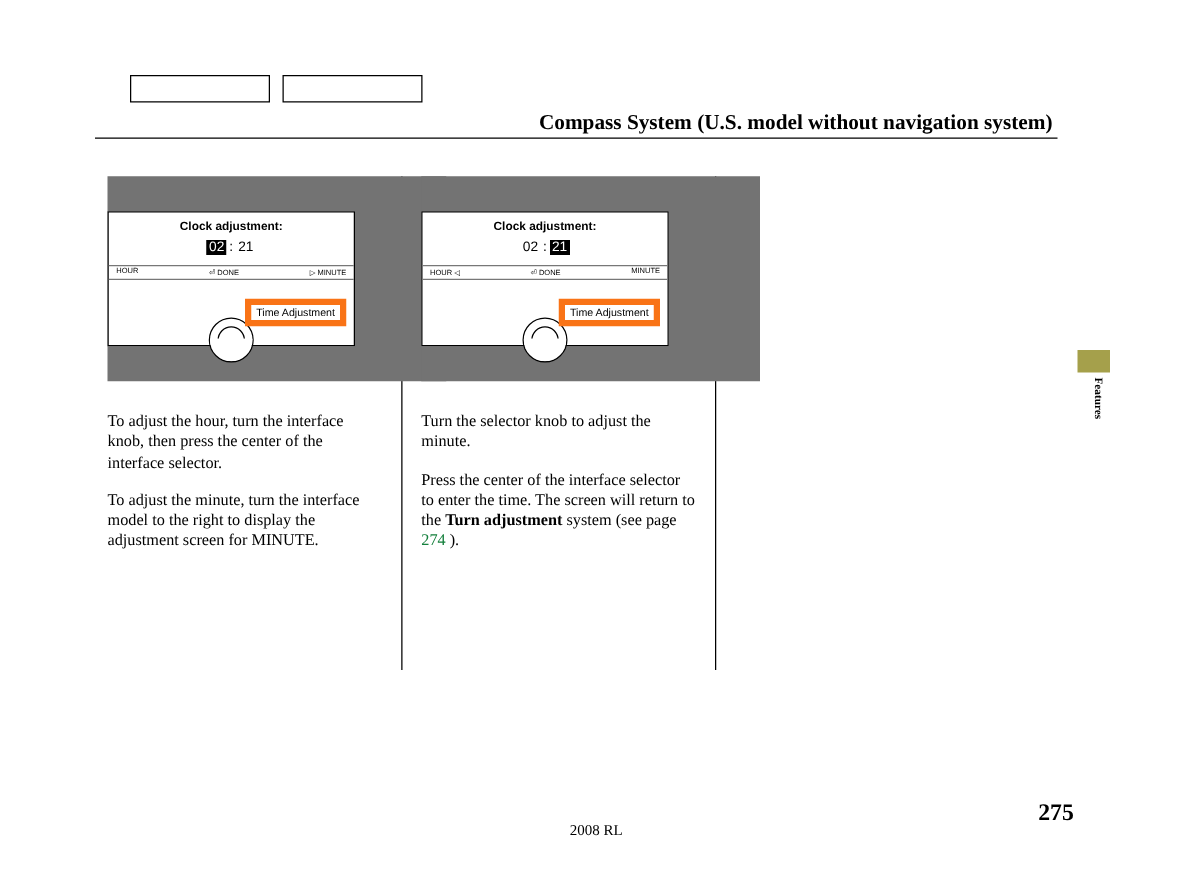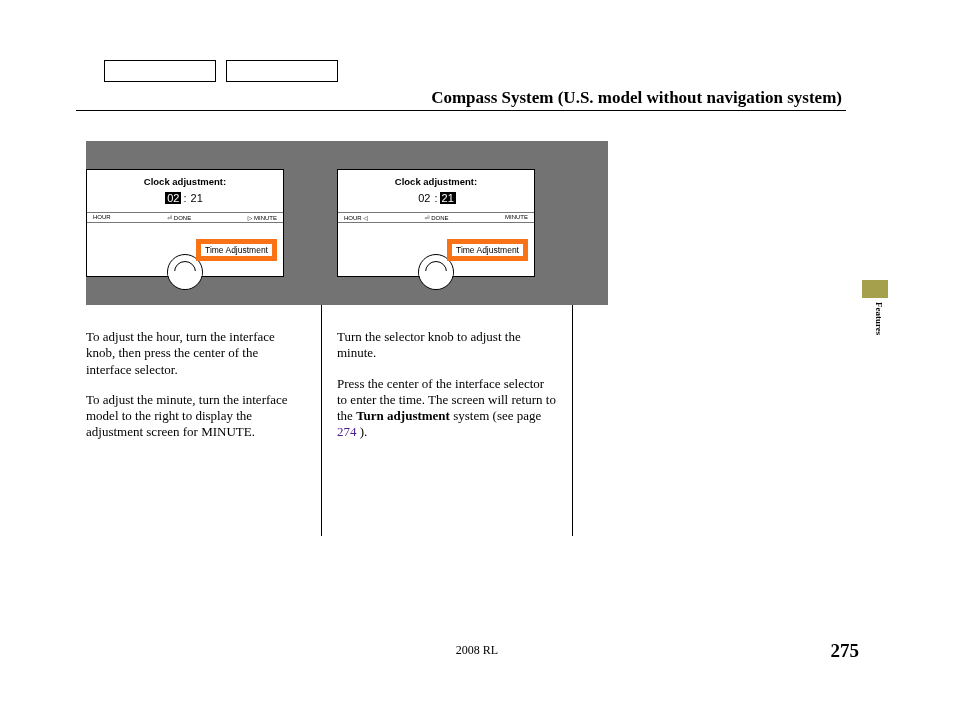--- a/index.html
+++ b/index.html
@@ -162,24 +162,24 @@
     position: relative;
     z-index: 2;
   }
   .para {
     font-size: 13px;
     line-height: 1.25;
     margin: 0 0 14px 0;
     font-family: Georgia, 'Times New Roman', serif;
   }
   .para .bold { font-weight: bold; }
-  .para .link { color: #4c1d95; }
+  .para .link { color: #15803d; }
   .footer-model {
     position: absolute;
-    bottom: 52px;
+    bottom: 38px;
     left: 0;
     width: 954px;
     text-align: center;
     font-size: 12px;
   }
   .page-number {
     position: absolute;
     bottom: 48px;
     right: 95px;
     font-weight: bold;

